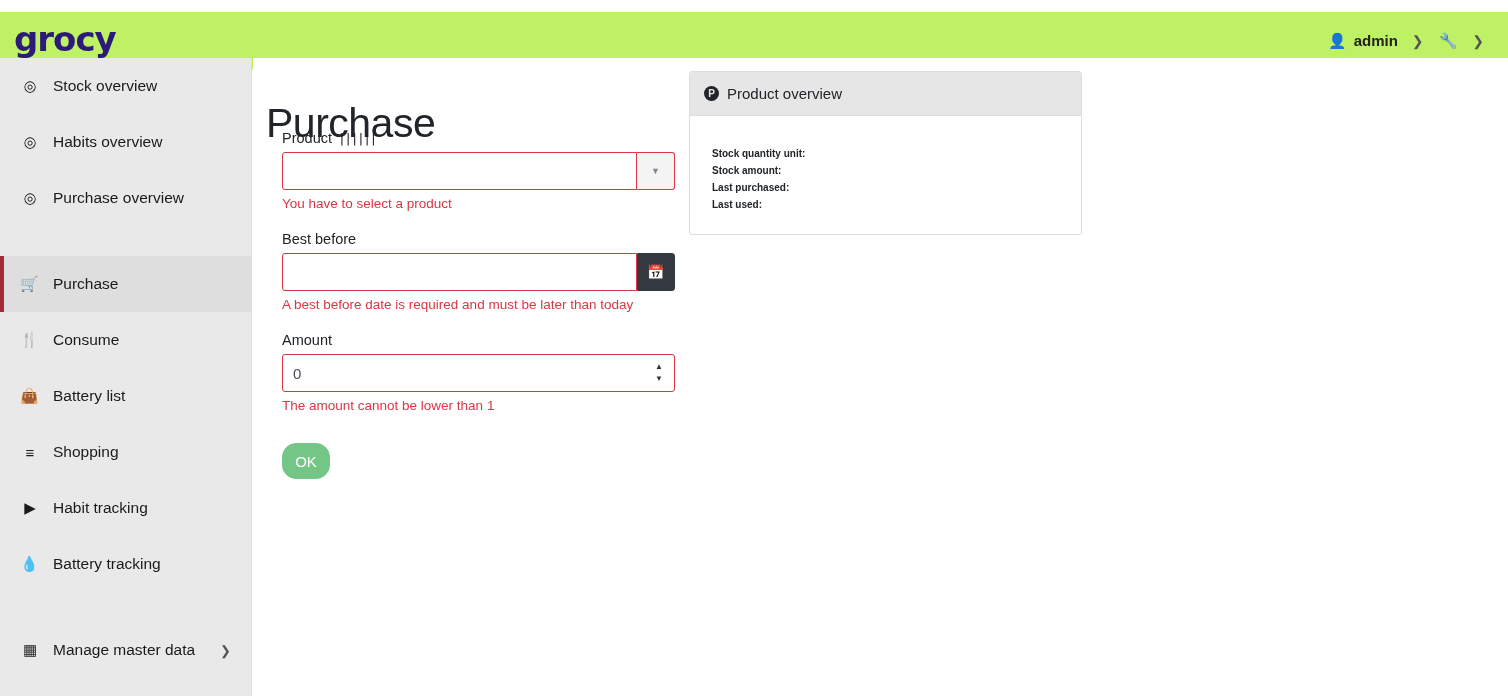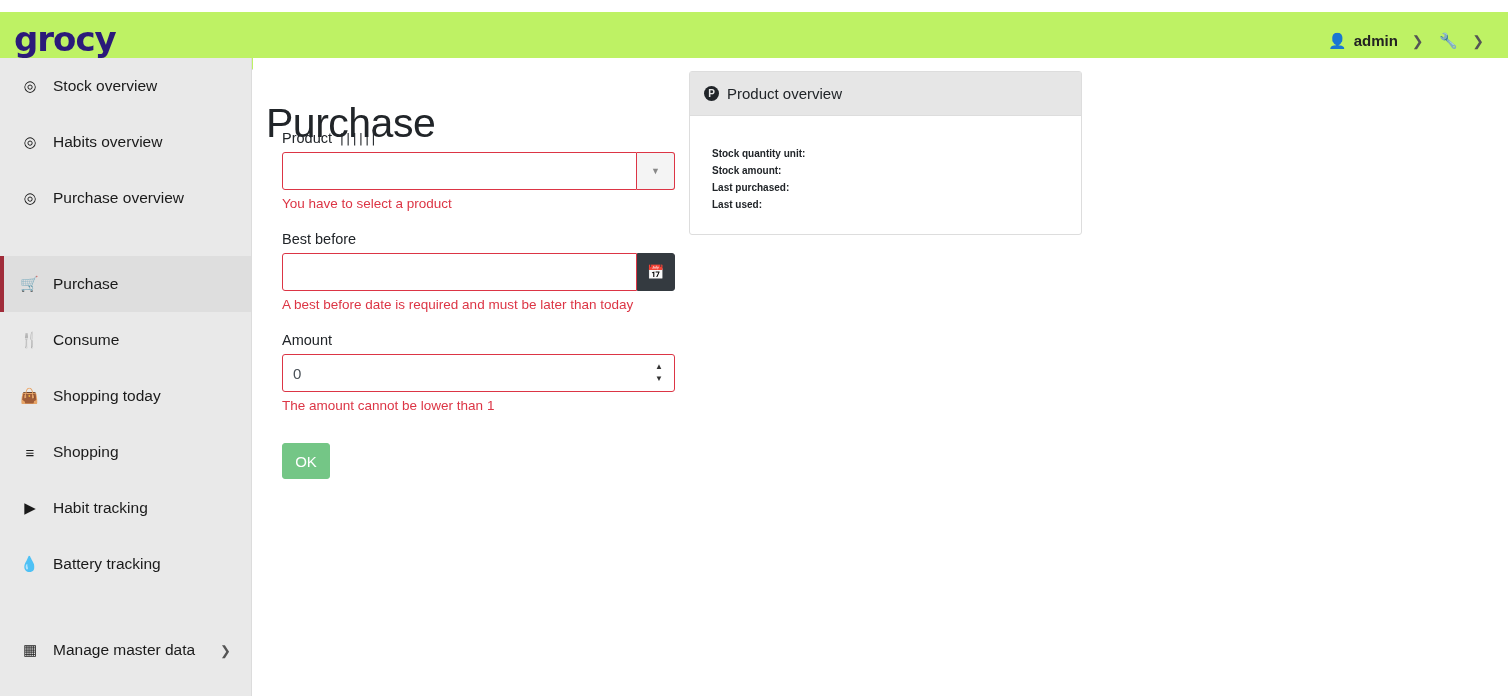--- a/index.html
+++ b/index.html
@@ -191,21 +191,21 @@
     font-size: 13.5px;
     margin-top: 6px;
     margin-bottom: 0;
   }
   .field { margin-bottom: 20px; }
   .btn-ok {
     margin-top: 10px;
     width: 48px; height: 36px;
     background: #74c686;
     border: 1px solid #74c686;
-    border-radius: 3px;
+    border-radius: 14px;
     color: #fff;
     font-size: 15px;
     cursor: pointer;
   }
 
   
   .card {
     position: absolute;
     left: 436px; top: 13px;
     width: 393px;
@@ -289,21 +289,21 @@
     <span class="lbl">Purchase</span>
   </div>
 
   <div class="side-item">
     <span class="ic">🍴</span>
     <span class="lbl">Consume</span>
   </div>
 
   <div class="side-item">
     <span class="ic">👜</span>
-    <span class="lbl">Shopping today</span>
+    <span class="lbl">Battery list</span>
   </div>
 
   <div class="side-item">
     <span class="ic">≡</span>
     <span class="lbl">Shopping</span>
   </div>
 
   <div class="side-item">
     <span class="ic">▶</span>
     <span class="lbl">Habit tracking</span>

